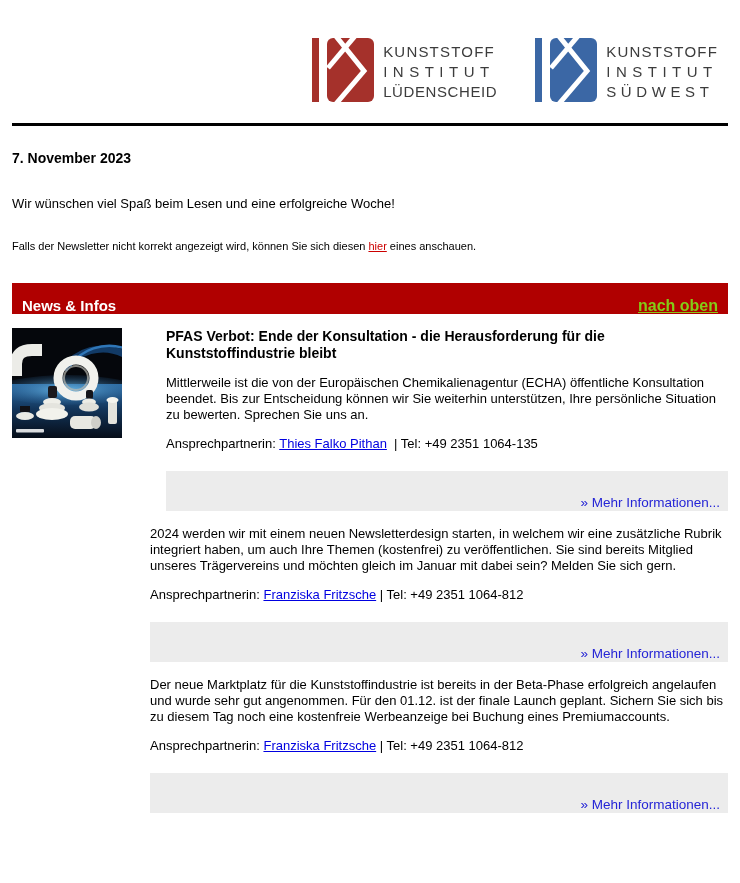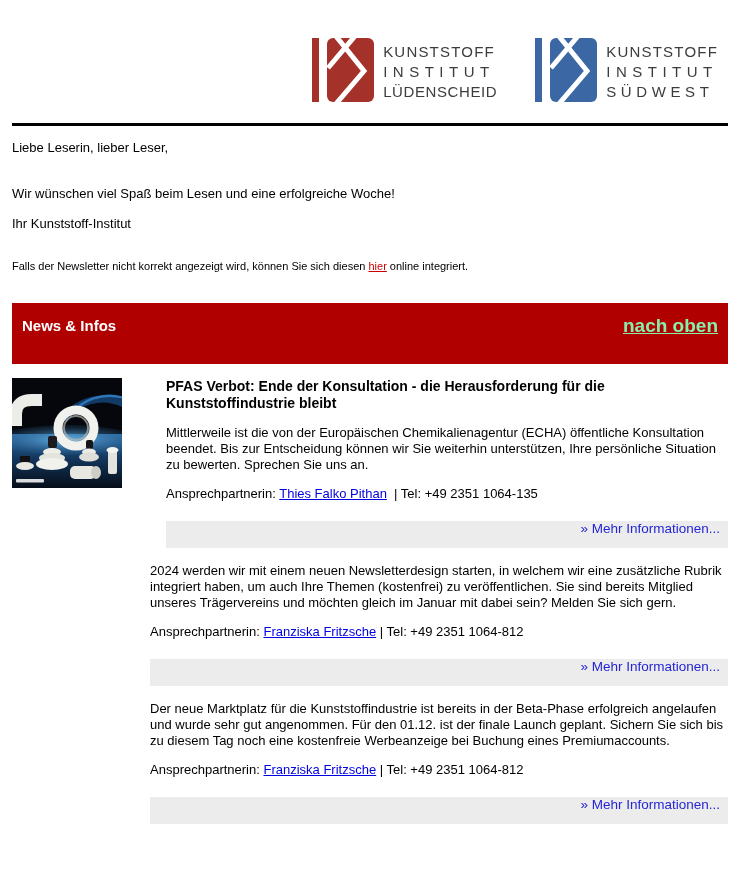--- a/index.html
+++ b/index.html
@@ -34,41 +34,41 @@
   .intro-para { margin: 14px 0 0 0; }
   .signoff { margin: 14px 0 0 0; }
   .fallback-note { margin: 27px 0 0 0; font-size: 11px; line-height: 14px; }
   .red-link { color: #cc0000; text-decoration: underline; }
 
   
   .banner {
     margin-top: 30px;
     height: 31px;
     display: flex;
-    align-items: flex-start;
+    align-items: flex-end;
     justify-content: space-between;
-    padding: 15px 10px;
+    padding: 0 10px;
   }
   .banner-title { color: #fff; font-size: 15px; font-weight: bold; }
-  .banner-top-link { color: #86efac; font-size: 19px; font-weight: bold; text-decoration: underline; }
+  .banner-top-link { color: #84cc16; font-size: 16px; font-weight: bold; text-decoration: underline; }
 
   
   .article-first { display: flex; gap: 44px; margin-top: 14px; }
   .thumb { width: 110px; height: 110px; flex: 0 0 110px; display: block; }
   .article-col { flex: 1 1 auto; min-width: 0; }
   .article-indent { margin-left: 138px; margin-top: 15px; }
   .art-title { font-size: 14px; line-height: 17px; font-weight: bold; margin: 0 0 13px 0; }
   .art-body { margin: 0 0 13px 0; }
   .contact { margin: 0; white-space: pre-wrap; }
   .blue-link { color: #0000e0; text-decoration: underline; }
   .more-bar {
     margin-top: 19px;
-    height: 27px;
+    height: 40px;
     display: flex;
-    align-items: flex-start;
+    align-items: flex-end;
     justify-content: flex-end;
     padding-right: 8px;
   }
   .more-link { font-size: 13.5px; text-decoration: none; }
 </style>
 </head>
 <body>
 
 <div class="page">
 
@@ -102,26 +102,25 @@
       <span class="logo-text">
         <div class="l1">KUNSTSTOFF</div>
         <div class="l2">INSTITUT</div>
         <div class="l3-wide">SÜDWEST</div>
       </span>
     </a>
   </div>
 
   <hr class="rule">
 
-  <p class="salutation">Liebe Leserin, lieber Leser,</p>
+  <p class="date">7. November 2023</p>
   <p class="intro-para"><br>
   <span>Wir wünschen viel Spaß beim Lesen und eine erfolgreiche Woche!</span></p>
-  <p class="signoff">Ihr Kunststoff-Institut</p>
 
-  <p class="fallback-note"><span>Falls der Newsletter nicht korrekt angezeigt wird, können Sie sich diesen </span><a class="red-link" href="#" style="color: rgb(204, 0, 0);">hier</a><span> online integriert.</span></p>
+  <p class="fallback-note"><span>Falls der Newsletter nicht korrekt angezeigt wird, können Sie sich diesen </span><a class="red-link" href="#" style="color: rgb(204, 0, 0);">hier</a><span> eines anschauen.</span></p>
 
   <div class="banner" style="background-color: rgb(176, 0, 0);">
     <span class="banner-title">News &amp; Infos</span>
     <a class="banner-top-link" href="#">nach oben</a>
   </div>
 
   <div class="article-first">
     <a class="thumb" href="#">
       <svg width="110" height="110" viewBox="0 0 110 110">
         <defs>

